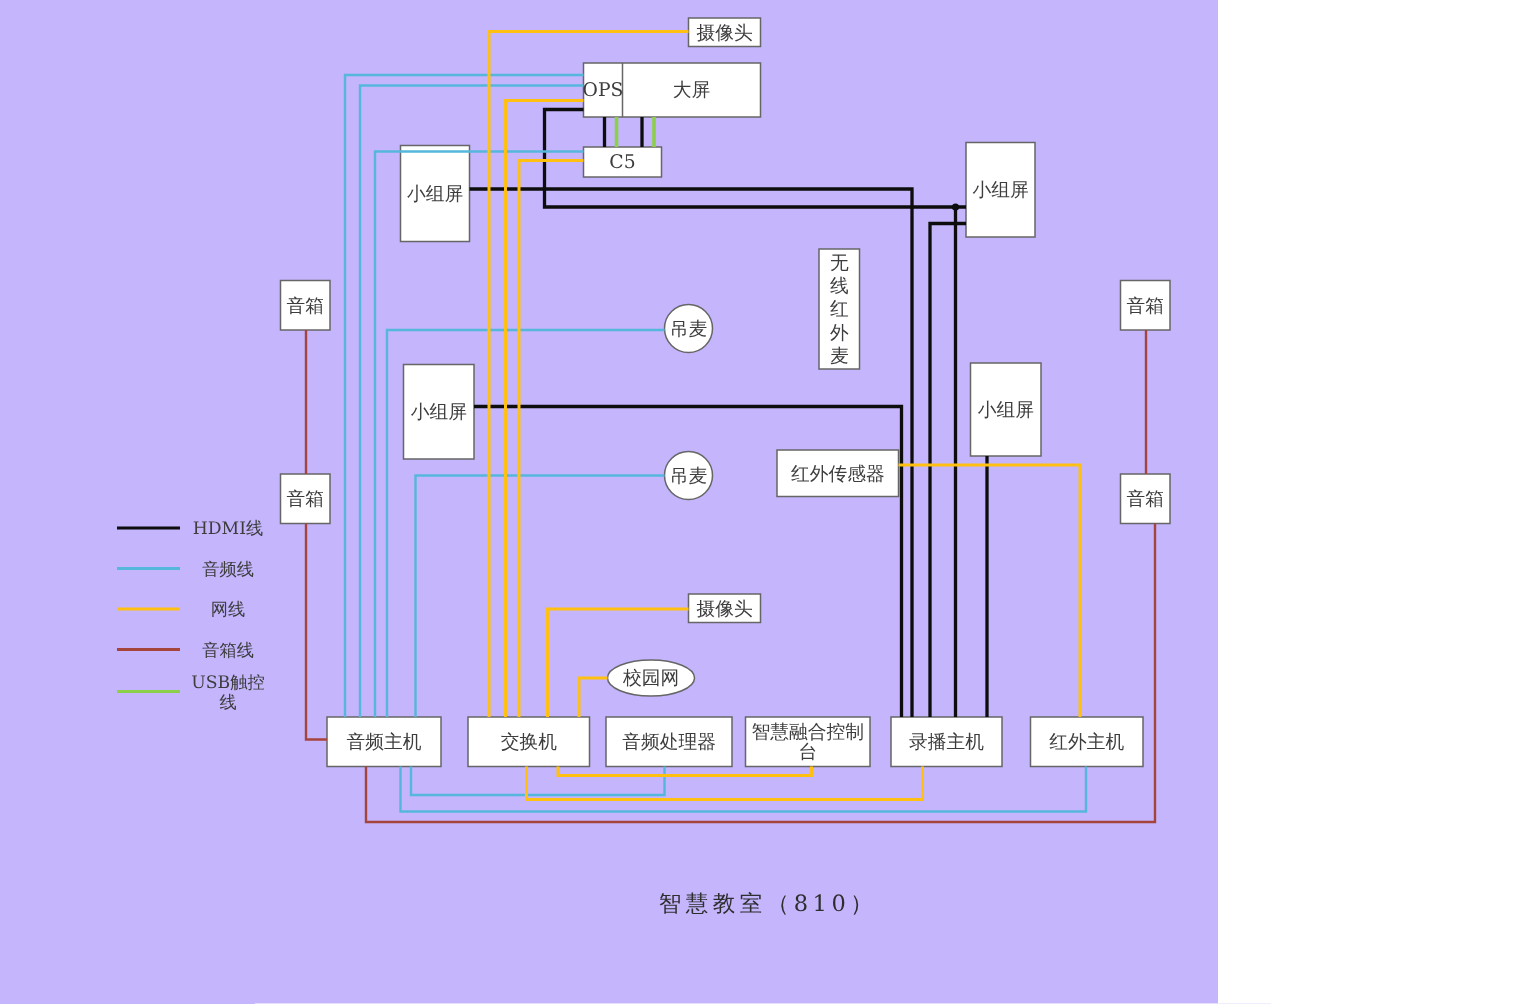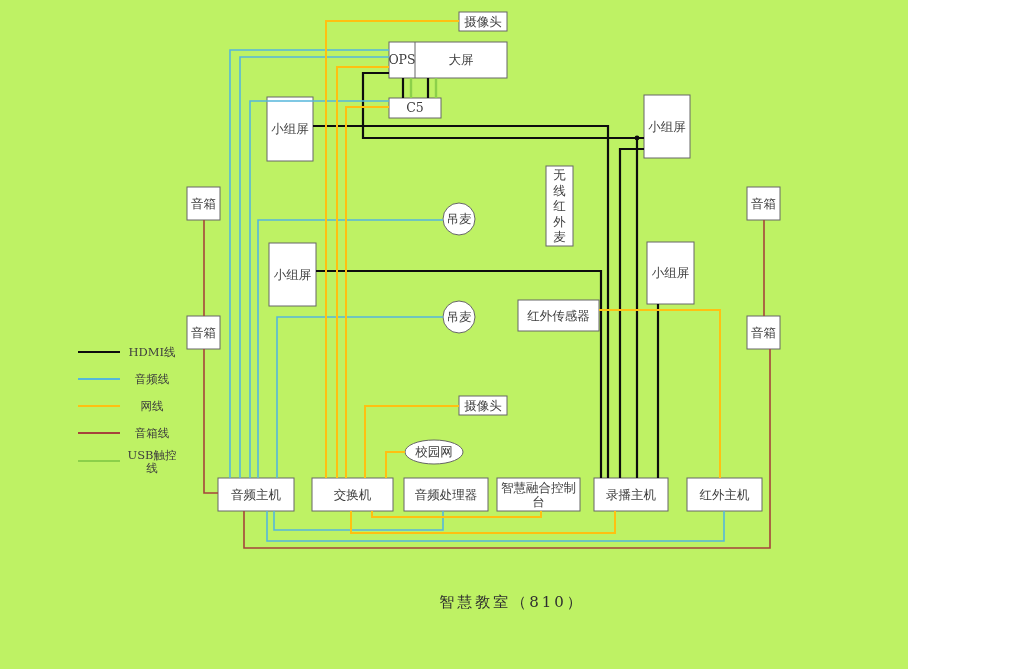--- a/index.html
+++ b/index.html
@@ -1,16 +1,16 @@
 <!DOCTYPE html>
 <html><head>
 <meta charset="utf-8">
 <style>
   html,body{margin:0;padding:0;background:#ffffff;}
-  .stage{position:relative;width:908px;height:669px;background:#bef264;overflow:hidden;
+  .stage{position:relative;width:812px;height:669px;background:#c4b5fd;overflow:hidden;
          font-family:"DejaVu Serif", serif;}
   .stage svg{position:absolute;left:0;top:0;}
   .diagram-title{position:absolute;left:0;top:593px;width:1024px;text-align:center;
          font-size:15px;letter-spacing:3px;color:#2e2e2e;}
   text{font-family:"DejaVu Serif", serif;}
 </style>
 </head>
 <body>
 
 <div class="stage">

